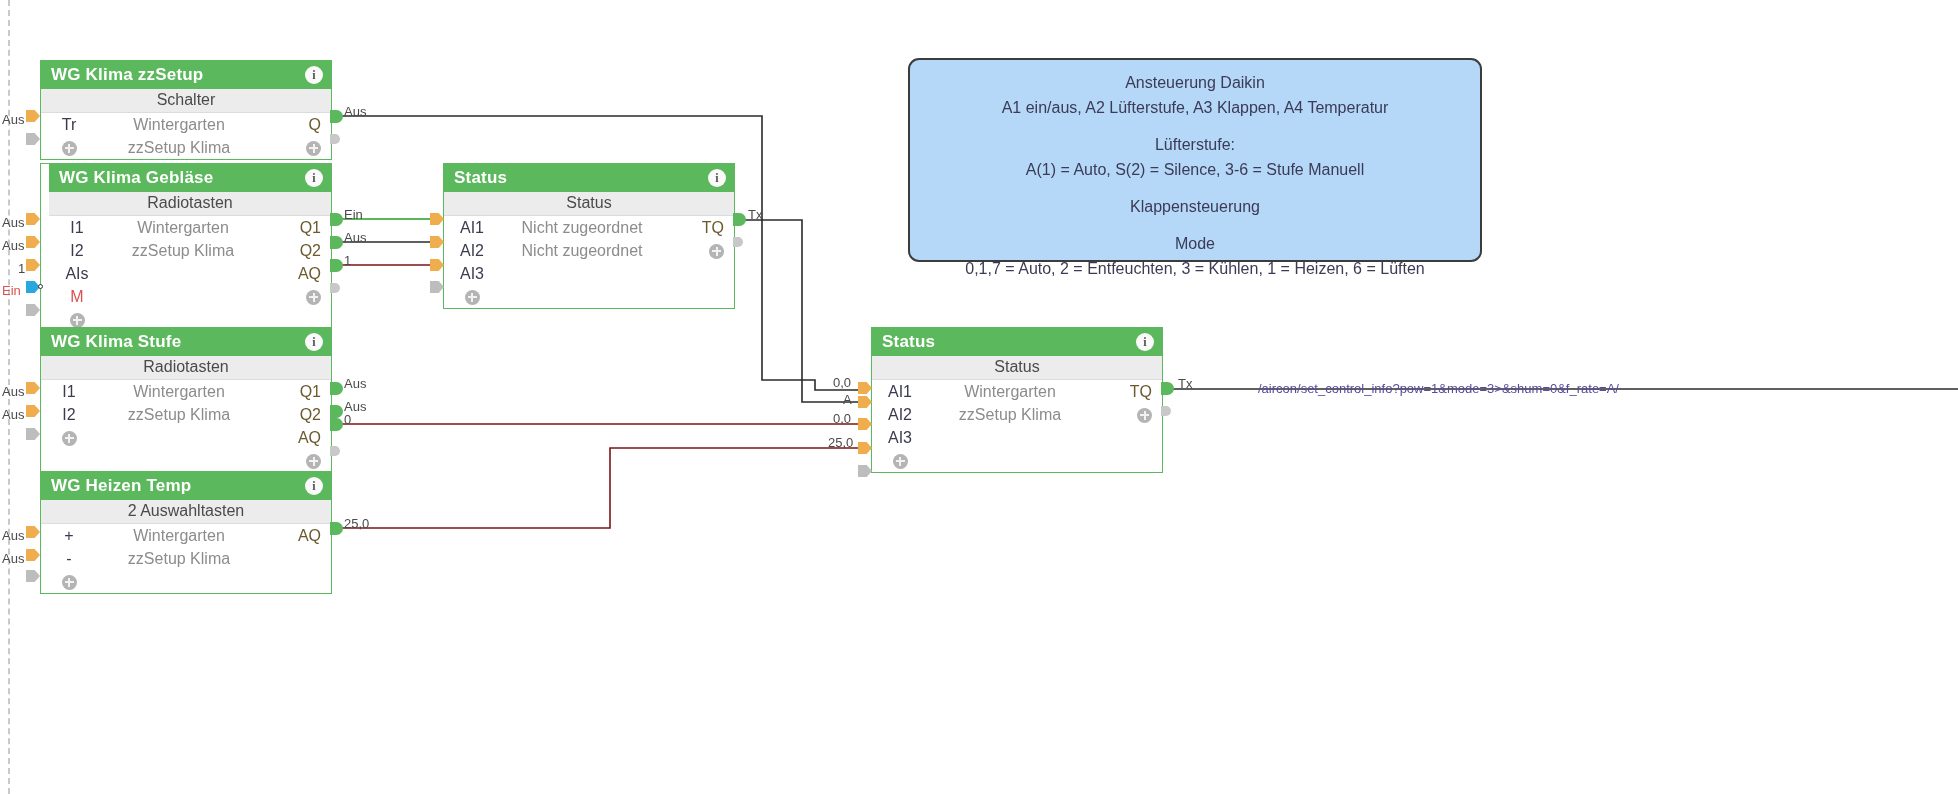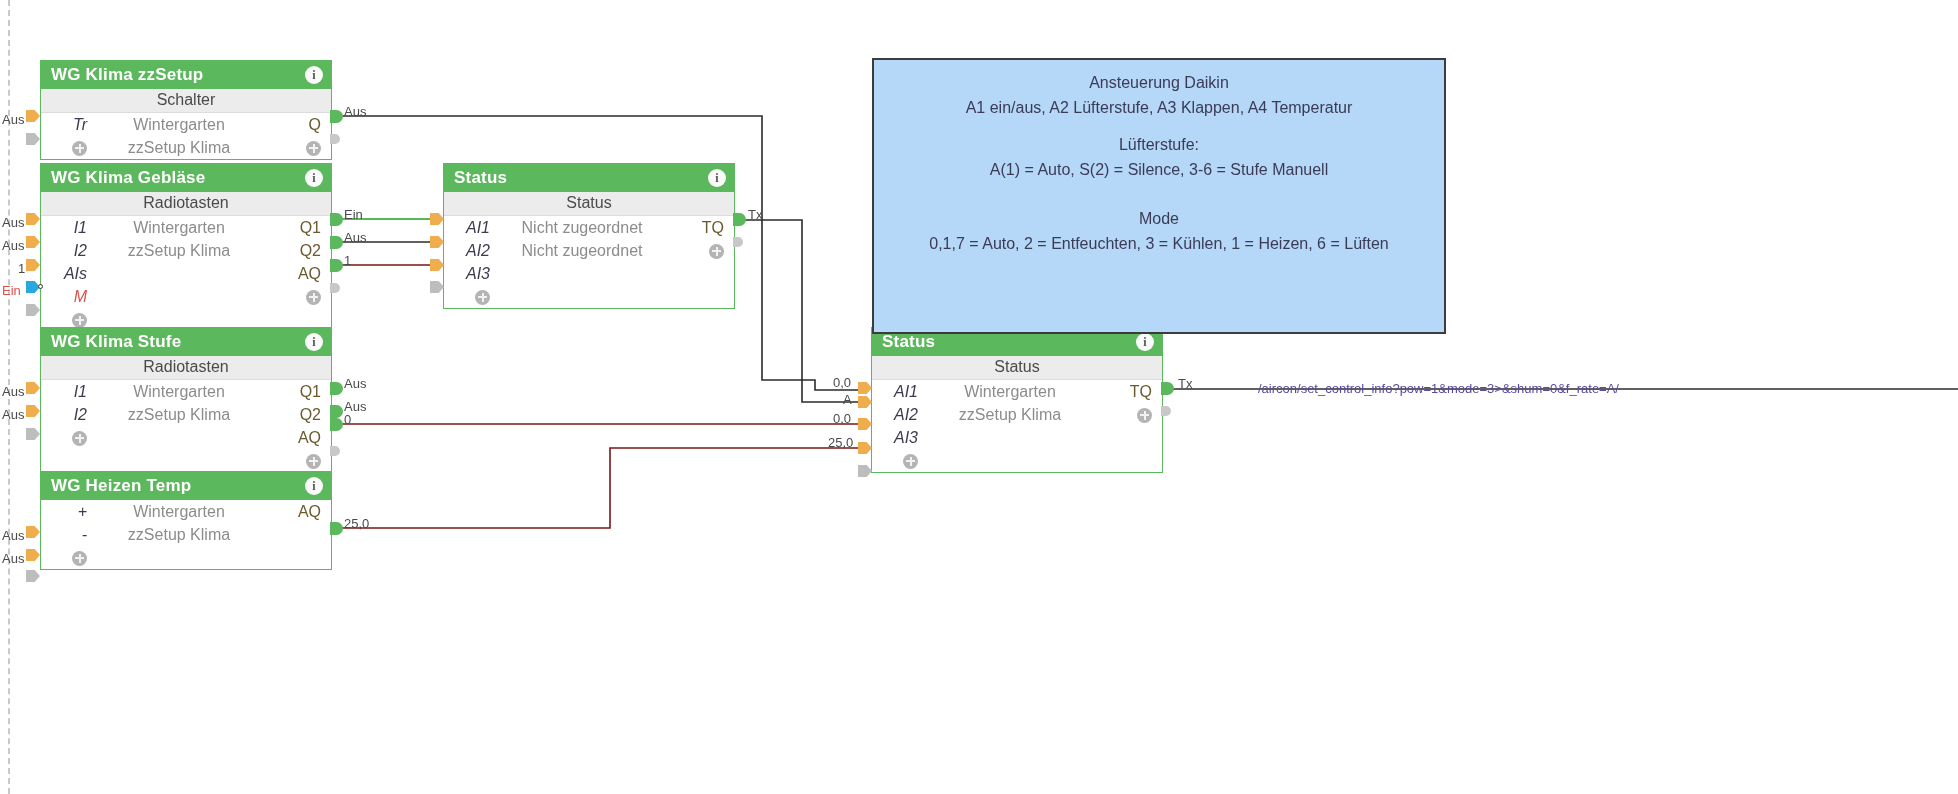--- a/index.html
+++ b/index.html
@@ -77,22 +77,21 @@
     height: 23px;
     font-size: 16px;
     color: #4a4a4a;
     position: relative;
   }
   .row .in-name {
     width: 46px;
     padding-left: 10px;
     color: #3b3b50;
     box-sizing: border-box;
-    text-align: right;
-    font-style: italic;
+    text-align: center;
   }
   .row .center-text {
     flex: 1;
     text-align: center;
     color: #8c8c8c;
   }
   .row .out-name {
     width: 60px;
     padding-right: 10px;
     text-align: right;
@@ -233,21 +232,21 @@
     </div>
   </div>
 
   <div class="pin pin-in" style="left:26px; top:110px;"></div>
   <div class="pin pin-in gray" style="left:26px; top:133px;"></div>
   <div class="pin pin-out" style="left:330px; top:110px;"></div>
   <div class="pin pin-out gray" style="left:330px; top:134px; width:10px; height:10px;"></div>
   <div class="wlabel" style="left:2px; top:112px;">Aus</div>
   <div class="wlabel" style="left:344px; top:104px;">Aus</div>
 
-  <div class="block" style="left:40px; top:163px; width:292px;">
+  <div class="block" style="left:40px; top:163px; width:292px;padding-left:8px;">
     <div class="block-title">
       <span>WG Klima Gebläse</span>
       <span class="info-icon">i</span>
     </div>
     <div class="block-subtitle">Radiotasten</div>
     <div class="block-body">
       <div class="row">
         <span class="in-name">I1</span>
         <span class="center-text">Wintergarten</span>
         <span class="out-name">Q1</span>
@@ -372,20 +371,21 @@
   <div class="wlabel" style="left:2px; top:407px;">Aus</div>
   <div class="wlabel" style="left:344px; top:376px;">Aus</div>
   <div class="wlabel" style="left:344px; top:399px;">Aus</div>
   <div class="wlabel" style="left:344px; top:412px;">0</div>
 
   <div class="block" style="left:40px; top:471px; width:292px;">
     <div class="block-title">
       <span>WG Heizen Temp</span>
       <span class="info-icon">i</span>
     </div>
+    <div class="block-subtitle">2 Auswahltasten</div>
     <div class="block-body">
       <div class="row">
         <span class="in-name">+</span>
         <span class="center-text">Wintergarten</span>
         <span class="out-name">AQ</span>
       </div>
       <div class="row">
         <span class="in-name">-</span>
         <span class="center-text">zzSetup Klima</span>
         <span class="out-name"></span>
@@ -443,25 +443,26 @@
   <div class="pin pin-in gray" style="left:858px; top:465px;"></div>
   <div class="pin pin-out" style="left:1161px; top:382px;"></div>
   <div class="pin pin-out gray" style="left:1161px; top:406px; width:10px; height:10px;"></div>
   <div class="wlabel" style="left:833px; top:375px;">0,0</div>
   <div class="wlabel" style="left:843px; top:392px;">A</div>
   <div class="wlabel" style="left:833px; top:411px;">0,0</div>
   <div class="wlabel" style="left:828px; top:435px;">25,0</div>
   <div class="wlabel" style="left:1178px; top:376px;">Tx</div>
   <div class="wlabel url" style="left:1258px; top:381px;">/aircon/set_control_info?pow=1&amp;mode=3&gt;&amp;shum=0&amp;f_rate=A/</div>
 
-  <div class="note" style="left:872px; top:58px; width:574px; height:276px;">
+  <div class="note" style="left:908px; top:58px; width:574px; height:204px;border-radius:11px;">
     <div>Ansteuerung Daikin</div>
     <div>A1 ein/aus, A2 Lüfterstufe, A3 Klappen, A4 Temperatur</div>
     <div class="spacer"></div>
     <div>Lüfterstufe:</div>
     <div>A(1) = Auto, S(2) = Silence, 3-6 = Stufe Manuell</div>
     <div class="spacer"></div>
+    <div>Klappensteuerung</div>
     <div class="spacer"></div>
     <div>Mode</div>
     <div>0,1,7 = Auto, 2 = Entfeuchten, 3 = Kühlen, 1 = Heizen, 6 = Lüften</div>
   </div>
 
 </div>
 
 </body></html>

